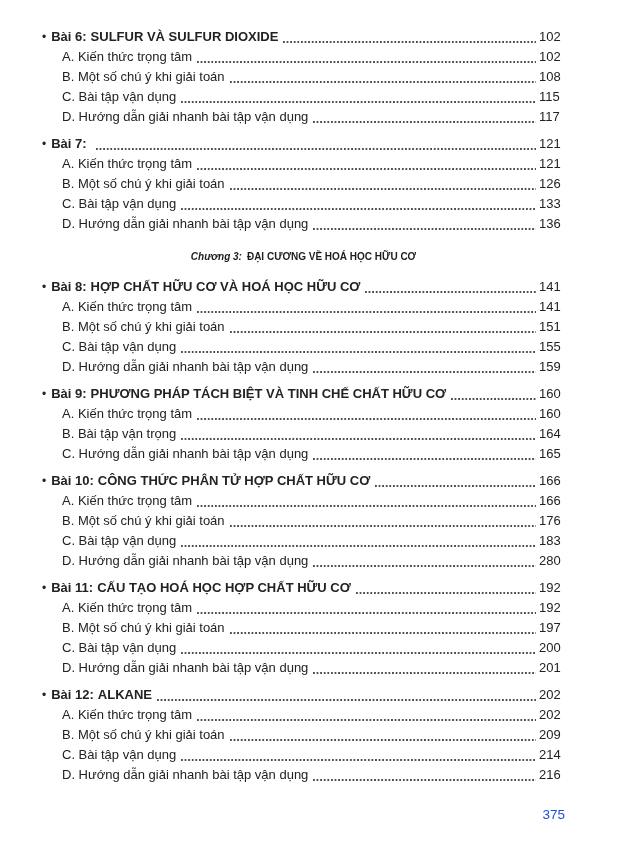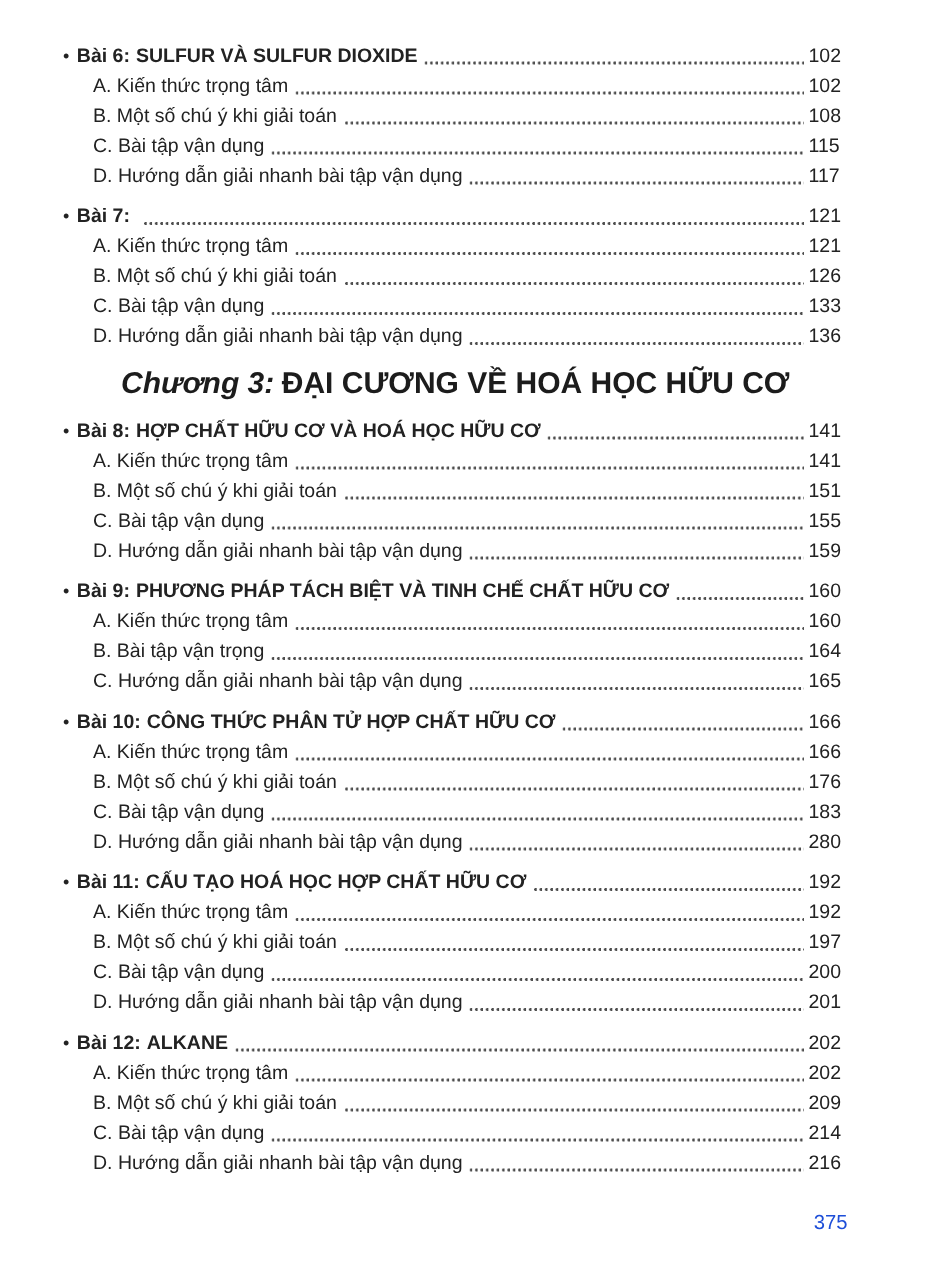--- a/index.html
+++ b/index.html
@@ -51,21 +51,21 @@
     background-size: 3.6px 2px;
     background-repeat: repeat-x;
   }
   .pg {
     min-width: 26px;
     text-align: left;
     font-weight: normal;
   }
   .chapter-heading {
     text-align: center;
-    font-size: 20px;
+    font-size: 10px;
     font-weight: bold;
     line-height: 19px;
     margin: 13px 0 11px 0;
     color: #1c1c1c;
   }
   .chapter-label { font-style: italic; margin-right: 5px; }
   .footer-page-number {
     position: absolute;
     right: 59px;
     bottom: 30px;

